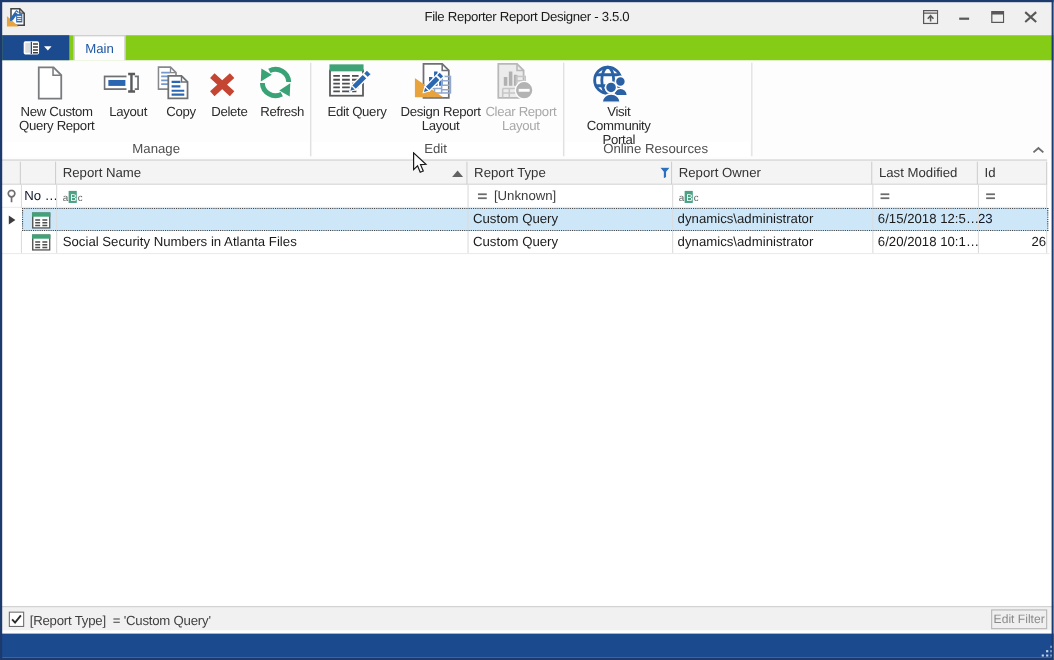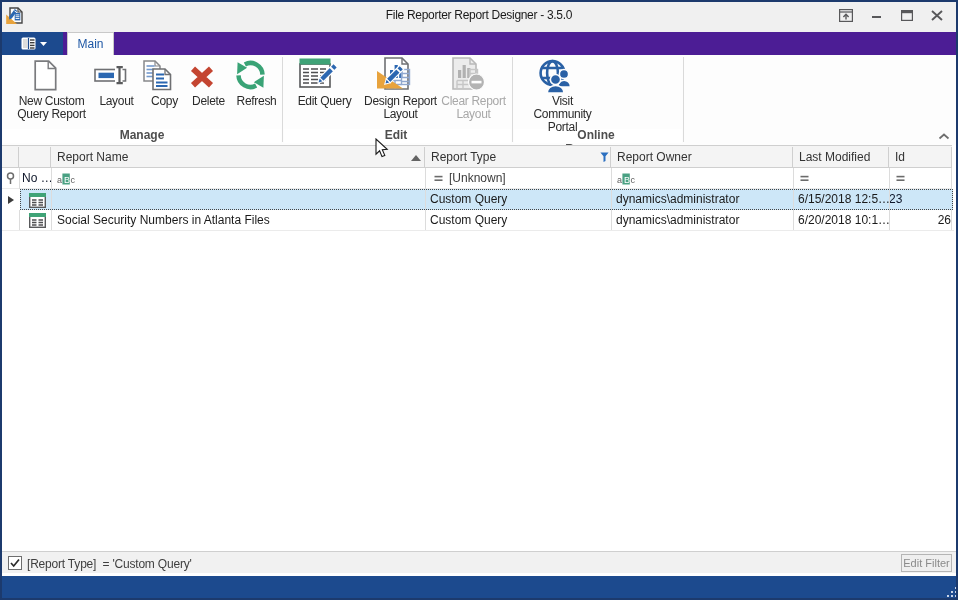--- a/index.html
+++ b/index.html
@@ -5,27 +5,27 @@
 * { margin:0; padding:0; box-sizing:border-box; }
 html,body { width:958px; height:600px; overflow:hidden; }
 body { font-family:"Liberation Sans", sans-serif; font-size:12px; color:#1a1a1a; }
 #win { position:relative; width:958px; height:600px; background:#fff; }
 .bord { position:absolute; background:#1c3a6d; z-index:50; }
 .abs { position:absolute; }
 
 #titlebar { left:0; top:0; width:958px; height:32px; background:#f0f0f0; }
 #title { left:0; top:8px; width:958px; text-align:center; color:#1a1a1a; letter-spacing:-0.3px; }
 
-#tabrow { left:0; top:32px; width:958px; height:23px; background:#4c1d95;padding-left:28px; }
+#tabrow { left:0; top:32px; width:958px; height:23px; background:#84cc16;padding-left:28px; }
 #appbtn { left:2px; top:0; width:61px; height:23px; background:#1c4a8e; }
 #maintab { left:67px; top:0; width:47px; height:23px; background:#fdfdfd; border:1px solid #c9c9c9; border-bottom:none; color:#1e57a5; text-align:center; line-height:22px; }
 
 #ribbon { left:0; top:55px; width:958px; height:90px; background:#fdfdfd; }
 .gsep { position:absolute; top:2px; width:1px; height:85px; background:#dadada; }
-.glabel { position:absolute; top:73px; color:#4e4e4e; text-align:center;font-weight:bold; }
+.glabel { position:absolute; top:73px; color:#4e4e4e; text-align:center; }
 .rbtn { position:absolute; top:4px; text-align:center; color:#2b2b2b; }
 .rbtn .ric { height:32px; display:flex; align-items:flex-end; justify-content:center; }
 .rbtn .rtx { margin-top:4px; line-height:13px; letter-spacing:-0.3px;padding-left:13px; }
 .dis { color:#a8a8a8; }
 
 #grid { left:0; top:145px; width:958px; height:406px; background:#fff; }
 #ghead { position:absolute; left:0; top:0; width:952px; height:23px; background:#f4f4f4; border-top:1px solid #cfcfcf; border-bottom:1px solid #cfcfcf; }
 .hcell { position:absolute; top:1px; height:21px; border-right:1px solid #cfcfcf; line-height:21px; padding-left:5px; color:#333; }
 .vline { position:absolute; width:1px; background:#dcdcdc; }
 .gtext { position:absolute; line-height:21px; color:#2b2b2b; }

